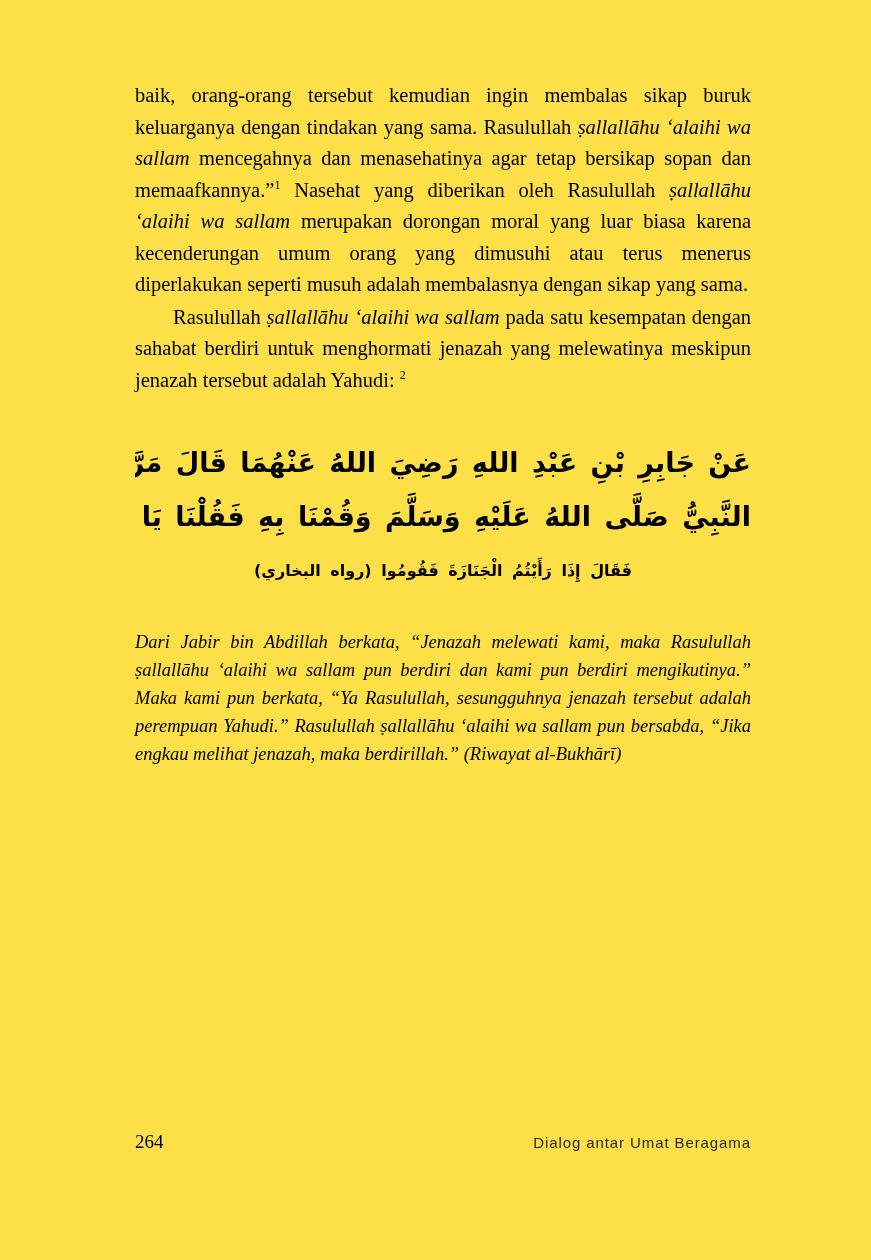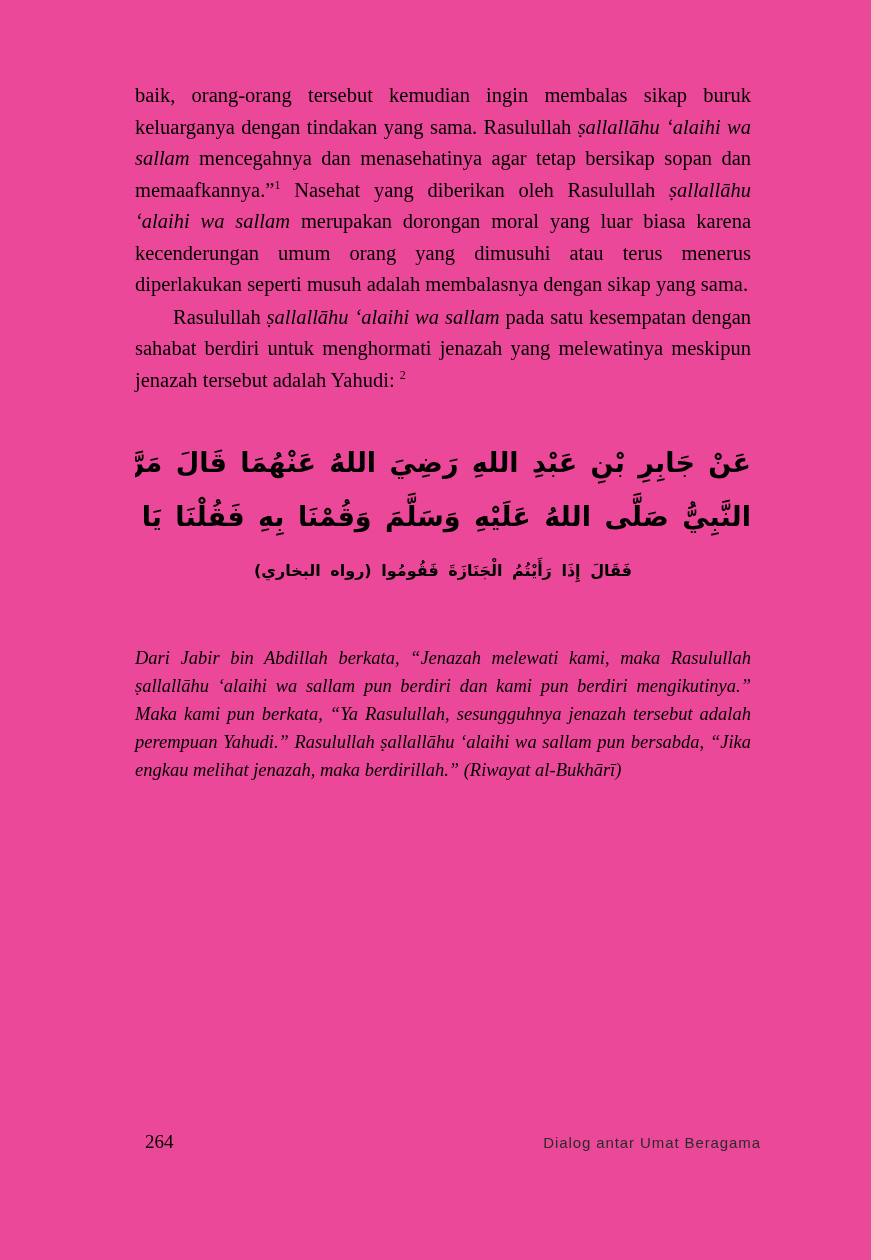--- a/index.html
+++ b/index.html
@@ -14,21 +14,21 @@
     font-family: "Liberation Serif", serif;
     color: #000000;
     overflow: hidden;
   }
   .page {
     position: absolute;
     left: 0;
     top: 0;
     width: 871px;
     height: 1260px;
-    background: #ec4899;
+    background: #fde047;
   }
   .content {
     position: absolute;
     left: 135px;
     top: 80px;
     width: 616px;
   }
   p.body-par {
     margin: 0;
     font-family: "Liberation Serif", serif;
@@ -64,38 +64,37 @@
     word-spacing: 4px;
   }
   .arabic-line {
     display: block;
     white-space: nowrap;
     overflow: hidden;
   }
   .arabic-line.l1 { text-align: justify; }
   .arabic-line.l3 { text-align: center; font-size: 16px; }
   .translation {
-    margin-top: 46px;
+    margin-top: 30px;
     font-family: "Liberation Serif", serif;
     font-style: italic;
     font-size: 18.5px;
     line-height: 28px;
     text-align: justify;
     color: #000000;
   }
   .gap-2 { height: 26px; }
   .footer {
     position: absolute;
     left: 135px;
     top: 1131px;
     width: 616px;
     display: flex;
     justify-content: space-between;
     align-items: baseline;
-    margin-left: 10px;
   }
   .folio {
     font-family: "Liberation Serif", serif;
     font-size: 19px;
     color: #000000;
   }
   .running-title {
     font-family: Liberation Sans, sans-serif;
     font-size: 15px;
     letter-spacing: 0.9px;

